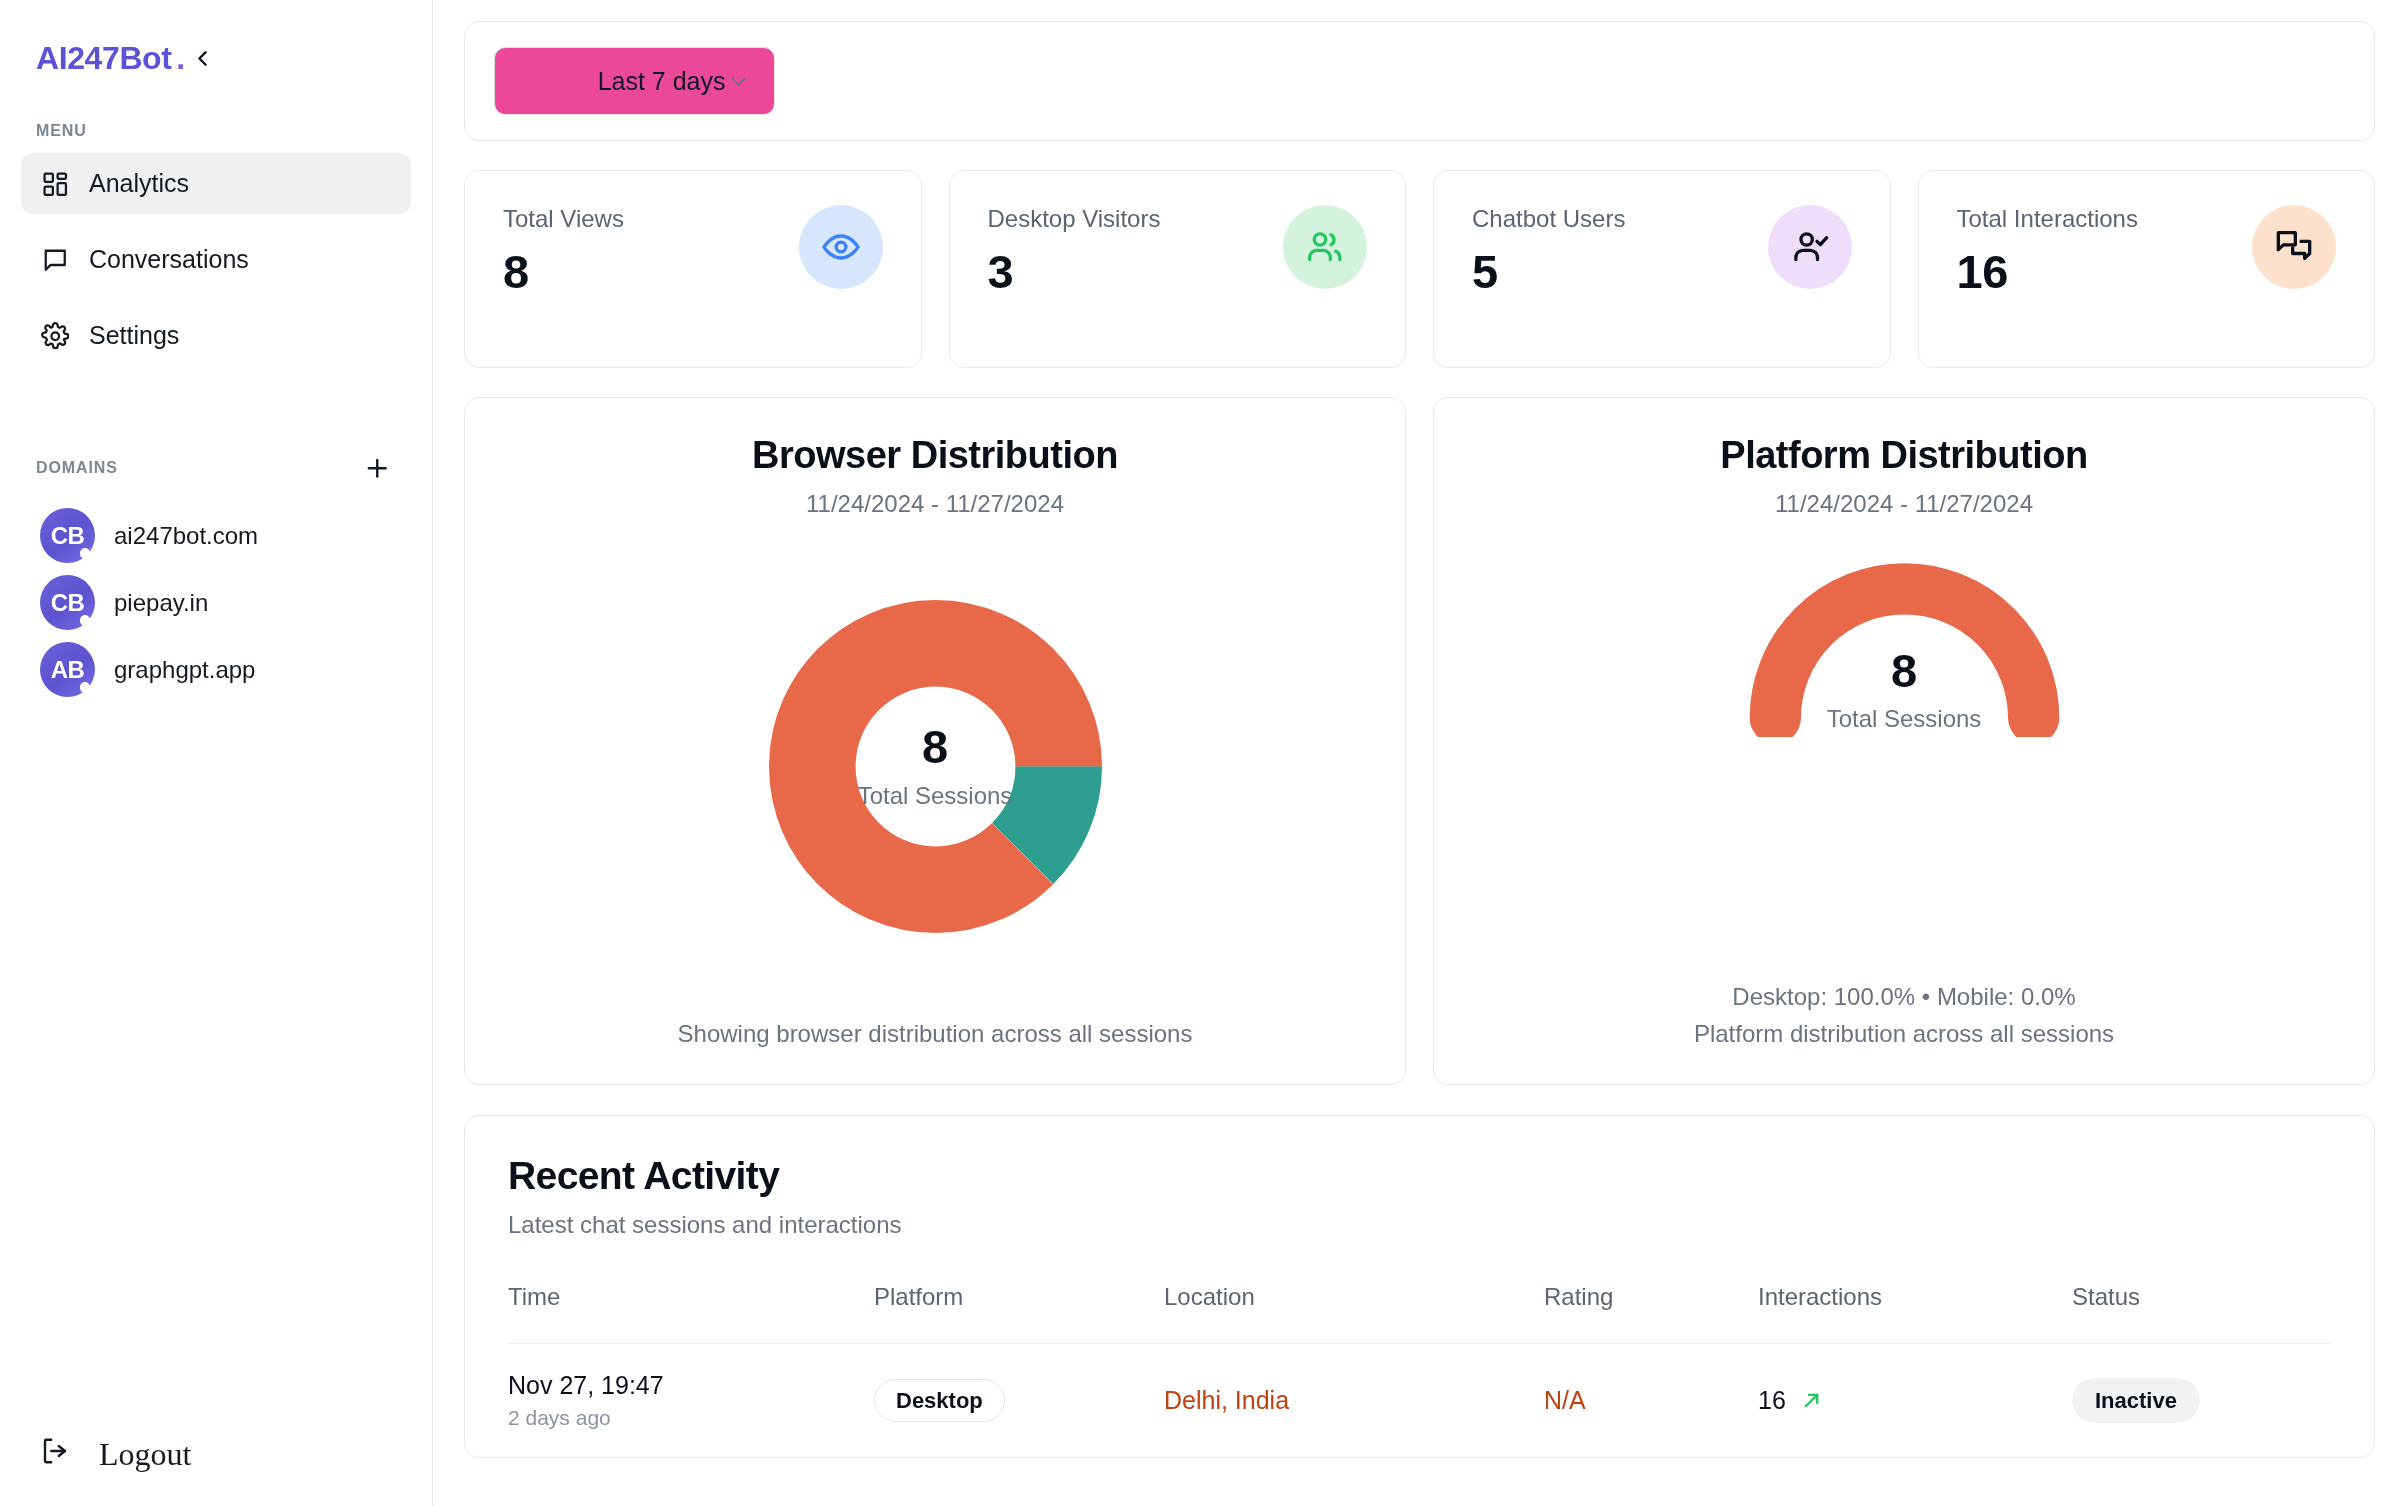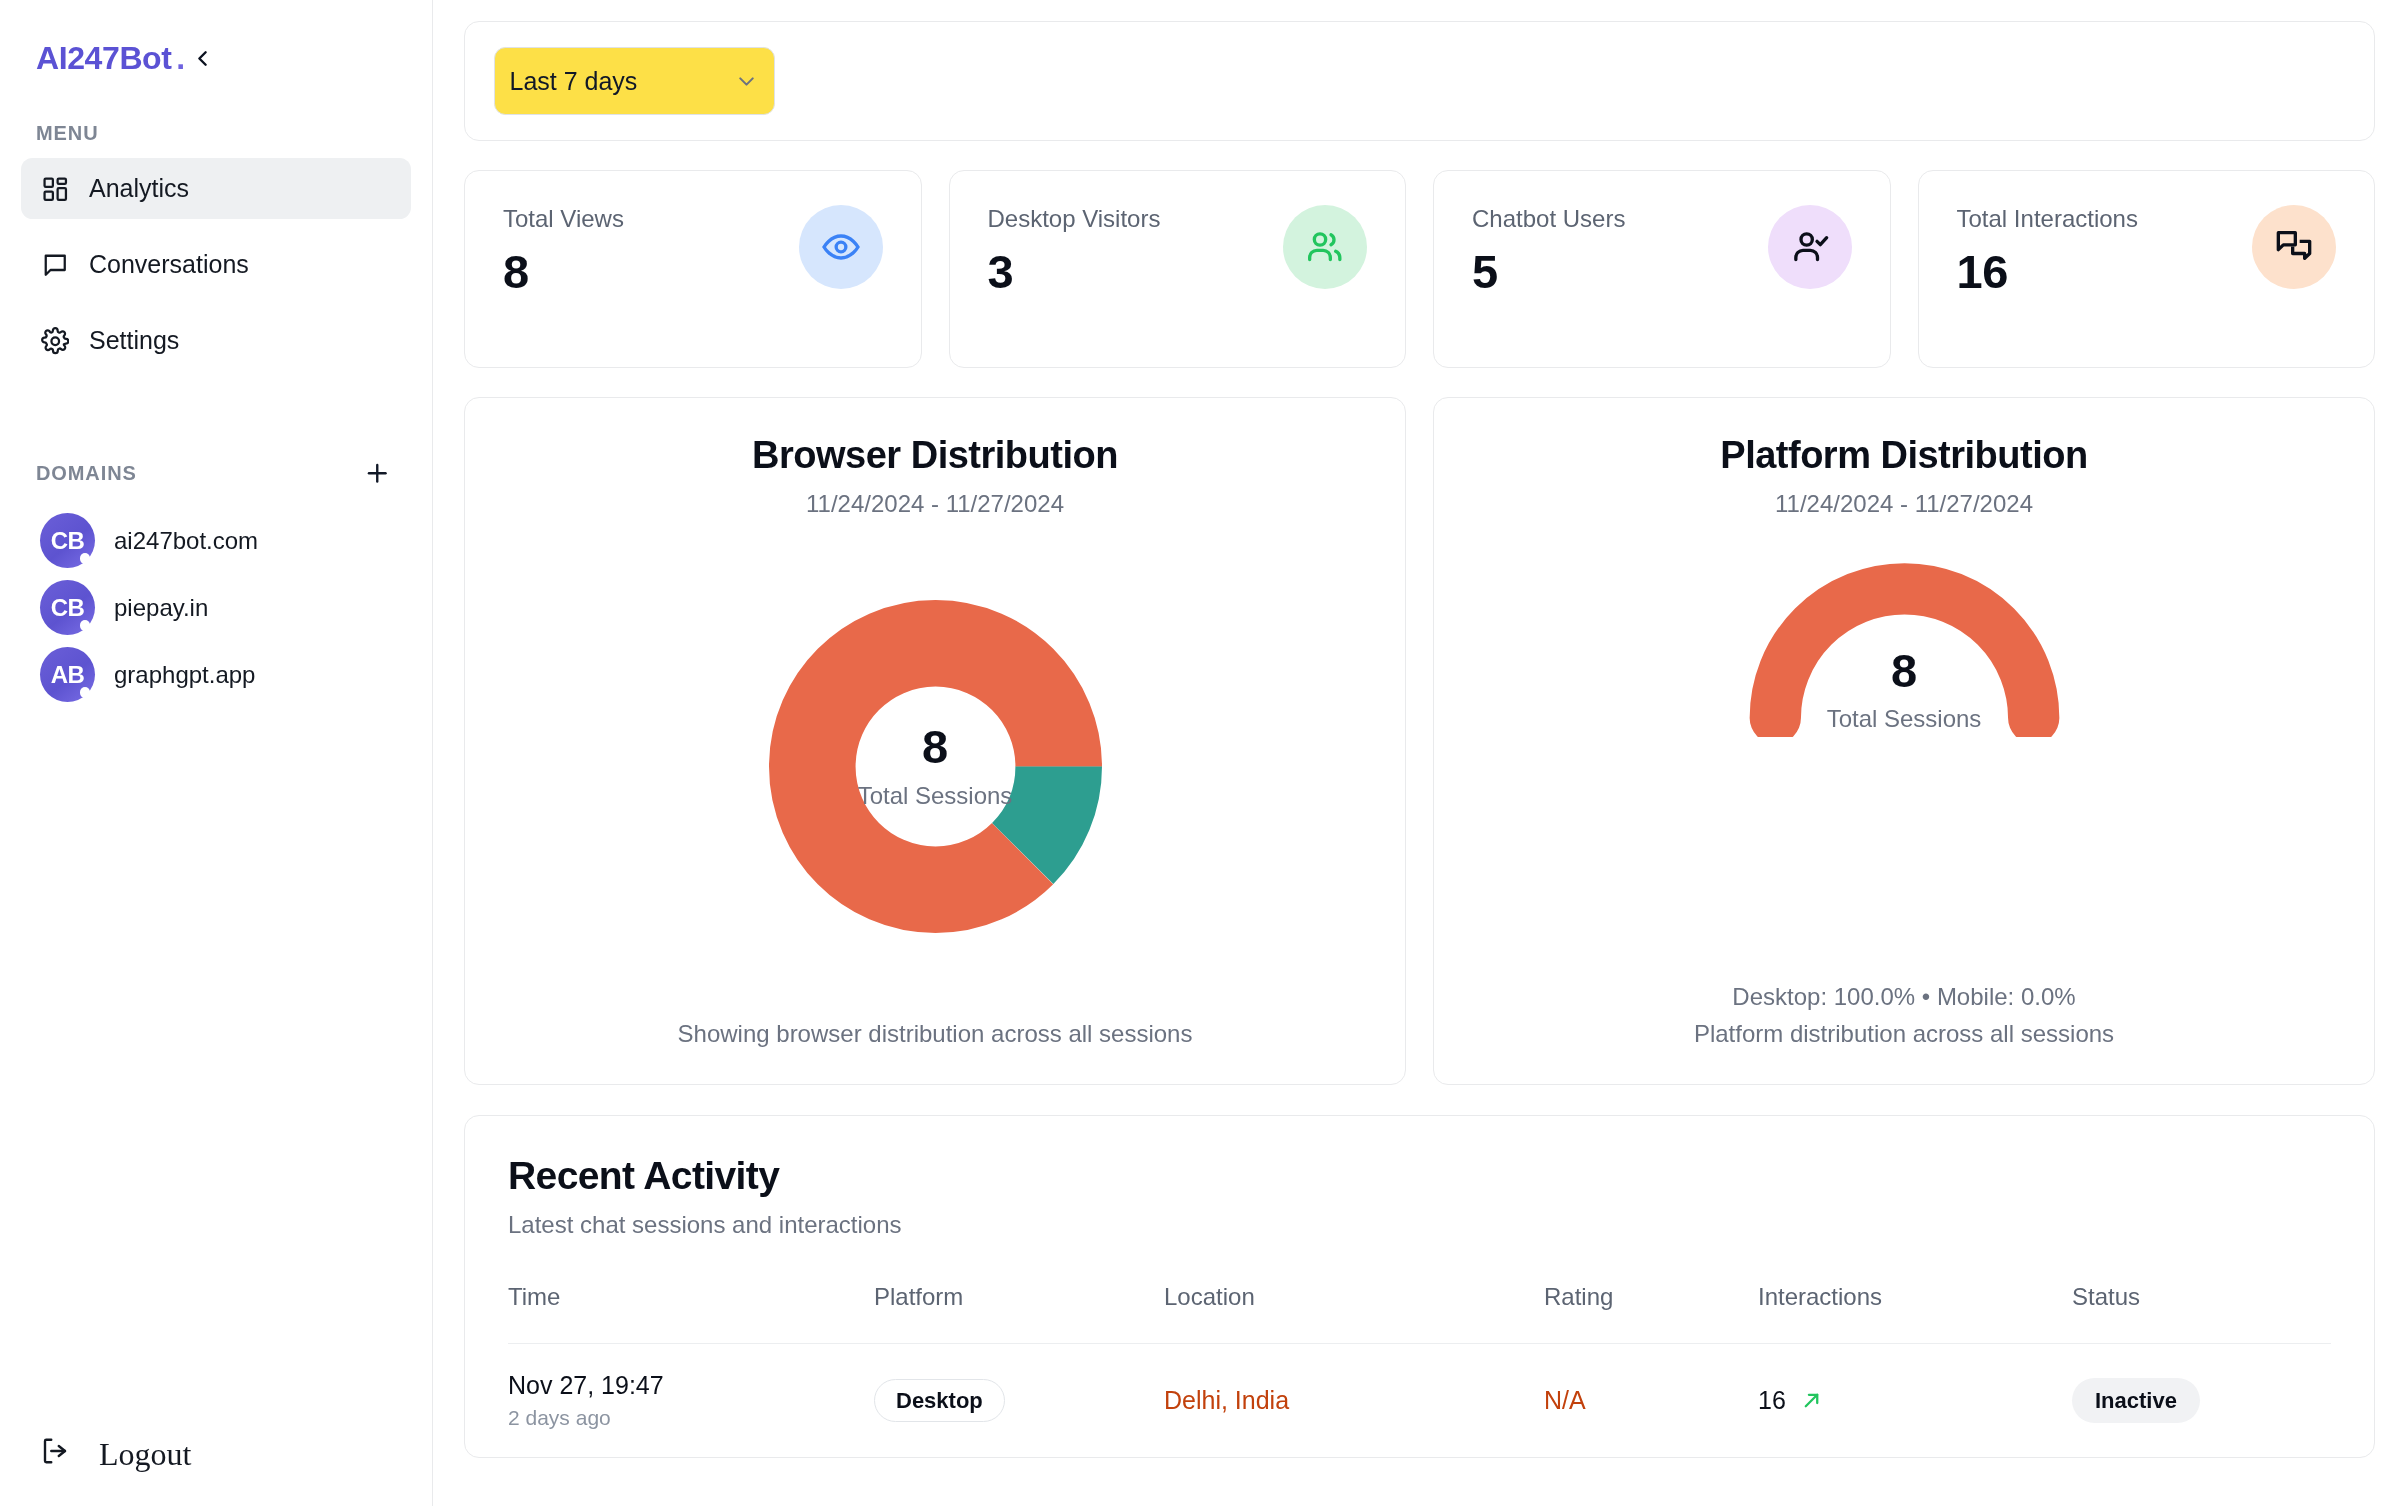--- a/index.html
+++ b/index.html
@@ -29,21 +29,21 @@
     letter-spacing: -0.4px; display: flex; align-items: baseline;
   }
   .brand .dot { color: #6f63e0; font-size: 32px; margin-left: 4.8px; }
   .collapse-btn {
     width: 36px; height: 36px; display: flex; align-items: center; justify-content: center;
     cursor: pointer; color: #0c1220;
   }
   .collapse-btn svg { display: block; }
 
   .section-label {
-    font-size: 20px; color: #7e8694; font-weight: bold;
+    font-size: 16px; color: #7e8694; font-weight: bold;
     letter-spacing: 0.9px; padding: 0 36px; margin-top: 34px; margin-bottom: 13.3px;
   }
   .domains-head {
     display: flex; align-items: center; justify-content: space-between;
     padding: 0 36px; margin-top: 68px; margin-bottom: 15px;
   }
   .domains-head .section-label { padding: 0; margin: 0; }
   .plus-btn {
     width: 38px; height: 38px; display: flex; align-items: center; justify-content: center;
     cursor: pointer; color: #111827;
@@ -88,23 +88,23 @@
     flex: 1; height: 1507px; background: #ffffff;
     padding: 21px 27px 0 31px; overflow: hidden;
   }
   .card {
     background: #ffffff; border: 1px solid #e9eaec;
     border-radius: 15px;
   }
   .filter-card { padding: 25px 28.5px; margin-bottom: 28.5px; }
   .select-box {
     width: 281px; height: 68px; border: 1px solid #dfe2e6; border-radius: 11.4px;
-    display: flex; align-items: center; justify-content: space-between;
-    padding: 0 15px; font-size: 25px; color: #111827; cursor: pointer;
-    background: #fde047;
+    display: flex; align-items: center; justify-content: flex-end;
+    padding: 0 23px; font-size: 25px; color: #111827; cursor: pointer;
+    background: #ec4899;
   }
   .select-box .chev { color: #6b7280; display: flex; }
 
   .stats-row { display: flex; gap: 27px; margin-bottom: 29.5px; }
   .stat-card {
     flex: 1; height: 198px; border: 1px solid #e9eaec; border-radius: 15px;
     background: #fff; padding: 34px 38px;
     display: flex; align-items: flex-start; justify-content: space-between;
   }
   .stat-label { font-size: 24px; color: #5c6472; margin-bottom: 15px; }

